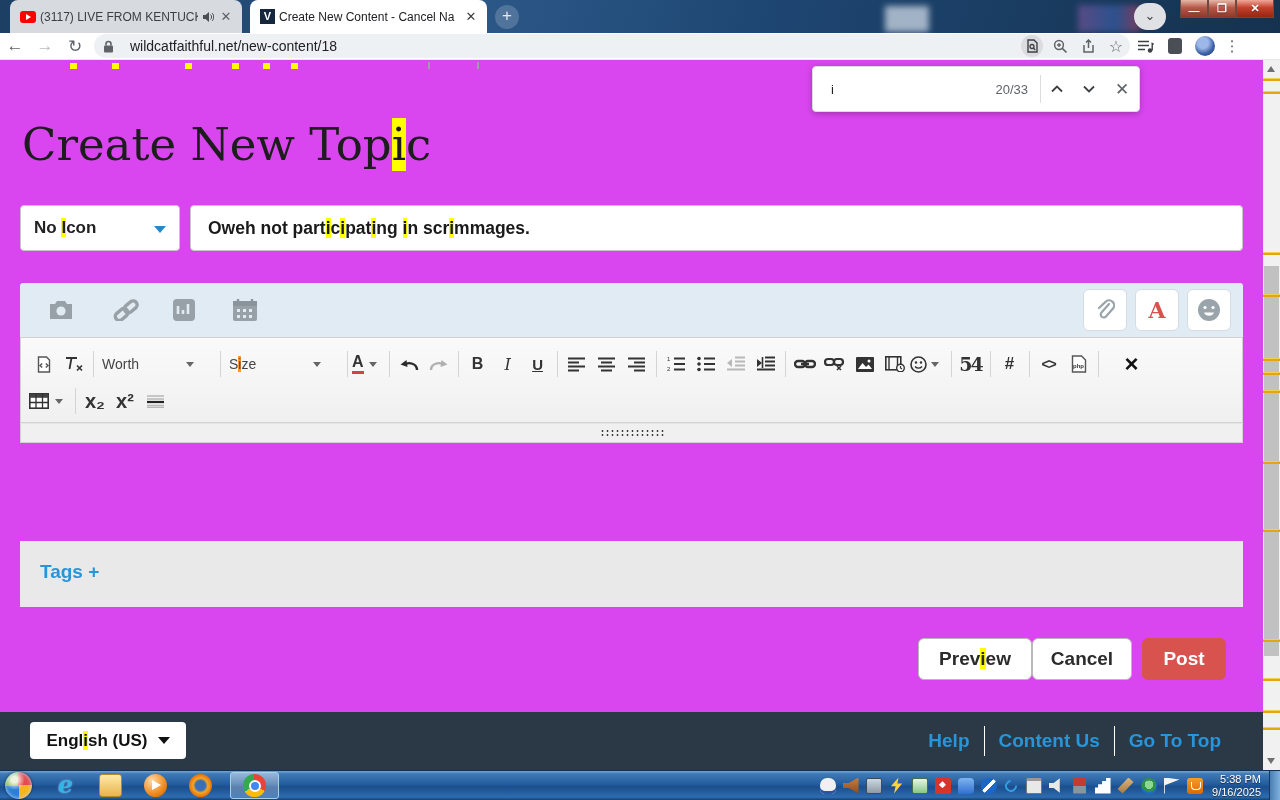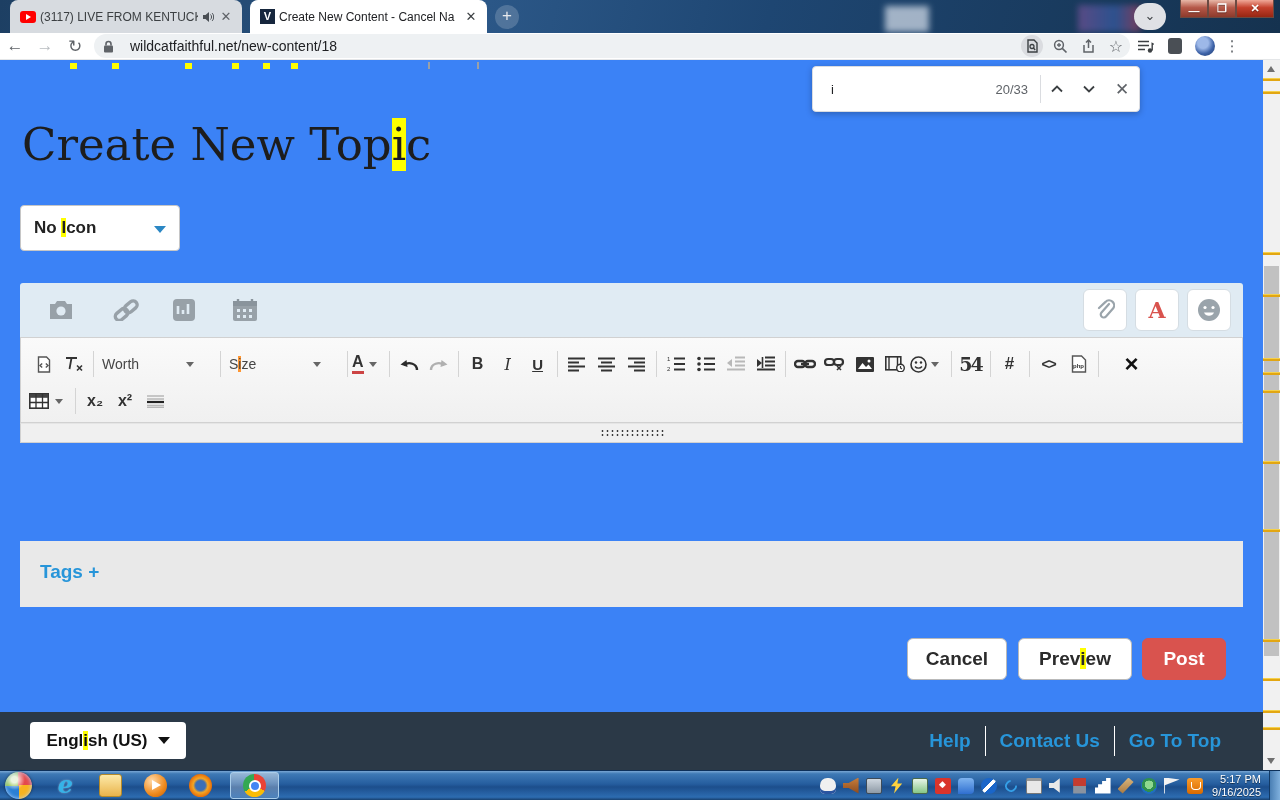--- a/index.html
+++ b/index.html
@@ -47,21 +47,21 @@
 
   
   .findbar { position:absolute; left:812px; top:66px; width:328px; height:46px; background:#fff; border:1px solid #dadce0; border-radius:4px; box-shadow:0 2px 6px rgba(0,0,0,.25); display:flex; align-items:center; z-index:30; }
   .find-q { font-size:13px; color:#202124; margin-left:18px; flex:1; }
   .find-count { font-size:13px; color:#5f6368; margin-right:12px; }
   .find-div { width:1px; height:28px; background:#dadce0; }
   .find-btn { width:32px; display:flex; justify-content:center; align-items:center; }
   .find-x { font-size:17px; color:#5f6368; width:34px; text-align:center; }
 
   
-  .page { position:absolute; left:0; top:60px; width:1263px; height:652px; background:#3b82f6; }
+  .page { position:absolute; left:0; top:60px; width:1263px; height:652px; background:#d946ef; }
   .remnant { position:absolute; left:0; top:0; width:100%; height:12px; }
   .rem-y { position:absolute; top:3px; width:7px; height:6px; background:#ffff00; }
   .rem-g { position:absolute; top:2px; width:2px; height:7px; background:#9aa0a6; }
   h1.pagetitle { position:absolute; left:22px; top:58px; font-family:"DejaVu Serif",serif; font-weight:400; font-size:45px; color:#1d1d1d; letter-spacing:0; }
   .hl { background:#ffff00; }
   .hl-active { background:#ff9632; }
 
   .formrow { position:absolute; left:20px; top:145px; width:1223px; height:46px; display:flex; }
   .iconselect { width:160px; height:46px; border:1px solid #c6c6c6; border-radius:4px; background:#fff; display:flex; align-items:center; font-size:17px; font-weight:bold; color:#222; padding-left:13px; position:relative; }
   .iconselect .tri { position:absolute; right:13px; top:20px; border-left:6px solid transparent; border-right:6px solid transparent; border-top:7px solid #2b87c4; }
@@ -84,21 +84,21 @@
   .cklabel { font-size:14px; color:#464646; width:86px; text-align:left; padding-left:4px; }
   .ckdrop { border-left:4px solid transparent; border-right:4px solid transparent; border-top:5px solid #666; margin:0 8px 0 2px; }
   .ck-b { font-weight:bold; font-size:16px; }
   .ck-i { font-style:italic; font-family:"DejaVu Serif",serif; font-size:16px; }
   .ck-u { text-decoration:underline; font-weight:bold; font-size:15px; }
   .ck-quote { font-family:"DejaVu Serif",serif; font-weight:bold; font-size:19px; letter-spacing:-2px; }
   .ck-hash { font-weight:bold; font-size:17px; }
   .ck-code { font-weight:bold; font-size:14px; letter-spacing:-1px; }
   .ck-close { font-size:24px; font-weight:bold; color:#111; margin-left:14px; }
   .ck-colorA { font-weight:bold; font-size:16px; border-bottom:3px solid #c44; line-height:1; padding-bottom:1px; }
-  .ck-sub,.ck-sup { font-weight:bold; font-size:16px; }
+  .ck-sub,.ck-sup { font-weight:bold; font-size:20px; }
 
   .ed-body { border:1px solid #d1d1d1; border-top:none; background:#fff; height:92px; padding:24px 20px 0 20px; font-size:16.5px; color:#151515; }
   .squiggle { text-decoration:underline; text-decoration-style:wavy; text-decoration-color:#e03c31; text-decoration-thickness:1px; text-underline-offset:3px; }
   .caret { display:inline-block; width:1.5px; height:19px; background:#000; vertical-align:-3px; }
   .ed-grip { border:1px solid #d1d1d1; border-top:1px solid #e5e5e5; background:#f0f0f0; height:20px; display:flex; align-items:center; justify-content:center; }
   .gripdots { width:64px; height:8px; background-image:radial-gradient(#3a3a3a 1.1px, transparent 1.2px); background-size:5px 4px; }
 
   .tagsbox { position:absolute; left:20px; top:481px; width:1223px; height:66px; background:#e9e9e9; }
   .tagslink { position:absolute; left:20px; top:20px; font-size:19px; font-weight:bold; color:#2795d9; }
 
@@ -299,20 +299,23 @@
         <div class="rem-g" style="left: 428px;"></div>
         <div class="rem-g" style="left: 477px;"></div>
       </div>
 
     <h1 class="pagetitle"><span>Create New Top</span><span class="hl">i</span><span>c</span></h1>
 
     <div class="formrow">
       <div class="iconselect">
         <span><span>No </span><span class="hl">I</span><span>con</span></span>
         <span class="tri"></span>
+      </div>
+      <div class="titleinput">
+        <span><span>Oweh not part</span><span class="hl">i</span><span>c</span><span class="hl">i</span><span>pat</span><span class="hl">i</span><span>ng </span><span class="hl">i</span><span>n scr</span><span class="hl">i</span><span>mmages.</span></span>
       </div>
     </div>
 
     <div class="editor">
       <div class="ed-head">
         <span class="ed-hicon">
           <svg width="26" height="22" viewBox="0 0 26 22">
               <path d="M2 5h5l2-3h8l2 3h5v15H2z" fill="#98a1a8"></path>
               <circle cx="13" cy="12" r="4.6" fill="#e0ebf3"></circle>
             </svg>
@@ -542,37 +545,37 @@
       <div class="ed-grip">
         <span class="gripdots"></span>
       </div>
     </div>
 
     <div class="tagsbox">
       <span class="tagslink">Tags +</span>
     </div>
 
     <div class="btnrow">
-      <div class="btn ghost cancel">Cancel</div>
       <div class="btn ghost preview">
         <span><span>Prev</span><span class="hl">i</span><span>ew</span></span>
       </div>
+      <div class="btn ghost cancel">Cancel</div>
       <div class="btn post">Post</div>
     </div>
   </div>
 
   <div class="footer">
     <div class="langbtn">
       <span><span>Engl</span><span class="hl">i</span><span>sh (US)</span></span>
       <span class="tri"></span>
     </div>
     <div class="flinks">
       <span class="flink">Help</span>
       <span class="fsep"></span>
-      <span class="flink">Contact Us</span>
+      <span class="flink">Content Us</span>
       <span class="fsep"></span>
       <span class="flink">Go To Top</span>
     </div>
   </div>
 
   <div class="scrollbar" id="scrollbar">
     <span class="sb-arrow sb-up"></span>
     <span class="sb-arrow sb-dn"></span>
     <div class="sb-thumb" id="sb-thumb" style="top: 29%; height: 55%;"></div>
   <div class="sb-mark" style="top: 2.5%;"></div>
@@ -622,19 +625,19 @@
         <div class="ti clipboard"></div>
         <div class="ti volume"></div>
         <div class="ti sync"></div>
         <div class="ti signal"></div>
         <div class="ti graphics"></div>
         <div class="ti network-globe"></div>
         <div class="ti flag-alert"></div>
         <div class="ti java"></div>
       </div>
     <div class="clock">
-      <div>5:17 PM</div>
+      <div>5:38 PM</div>
       <div>9/16/2025</div>
     </div>
     <div class="showdesk"></div>
   </div>
 
 </div>
 
 </body></html>

